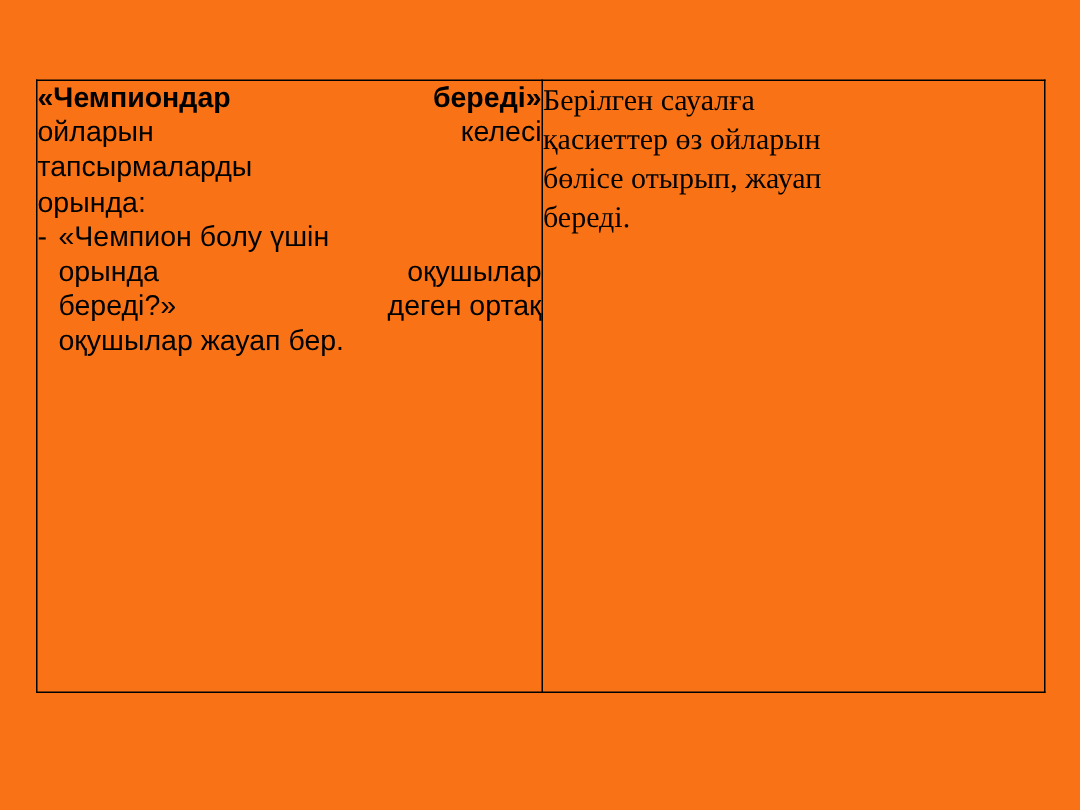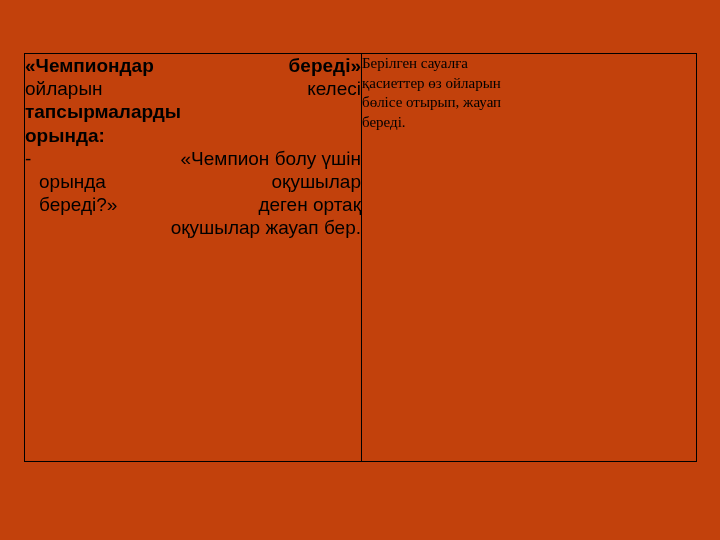--- a/index.html
+++ b/index.html
@@ -11,21 +11,21 @@
     width: 720px;
     height: 540px;
     font-family: "Liberation Sans", sans-serif;
     color: #000000;
     overflow: hidden;
   }
   .page {
     position: relative;
     width: 720px;
     height: 540px;
-    background: #c2410c;
+    background: #f97316;
   }
   .doc-table {
     position: absolute;
     left: 24px;
     top: 53px;
     width: 672px;
     border-collapse: collapse;
     table-layout: fixed;
   }
   .doc-table td {
@@ -56,21 +56,20 @@
     font-weight: bold;
   }
   .justify-line {
     display: flex;
     justify-content: space-between;
     font-size: 19px;
     line-height: 1.22;
   }
   .justify-line.last {
     display: block;
-    font-weight: bold;
   }
   .bullet-block {
     margin: 0;
     padding: 0;
     display: flex;
     font-size: 19px;
     line-height: 1.22;
   }
   .bullet-mark {
     width: 14px;
@@ -80,26 +79,25 @@
   }
   .bullet-body {
     flex: 1 1 auto;
   }
   .bullet-body .jline {
     display: flex;
     justify-content: space-between;
   }
   .bullet-body .jline.last {
     display: block;
-    text-align: right;
   }
   .right-text {
     margin: 0;
     font-family: "Liberation Serif", serif;
-    font-size: 15px;
+    font-size: 20px;
     line-height: 1.3;
     text-align: left;
   }
   .right-text span {
     display: block;
   }
 </style>
 </head>
 <body>
 

